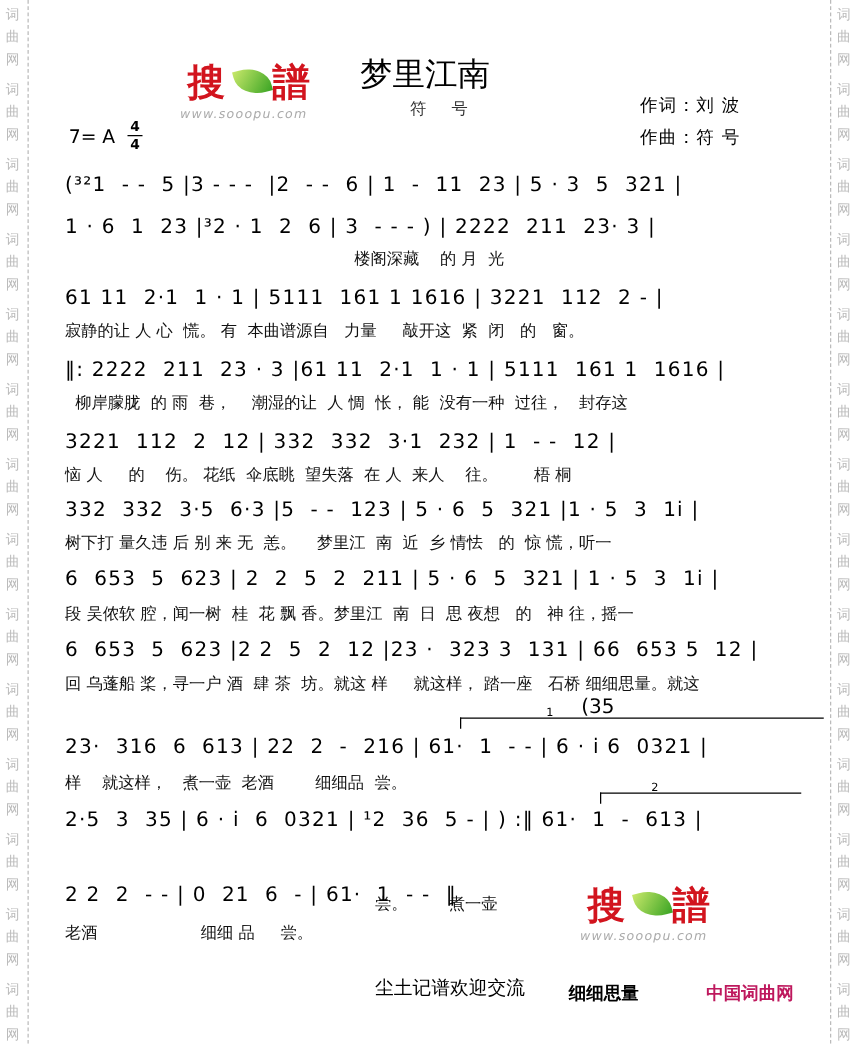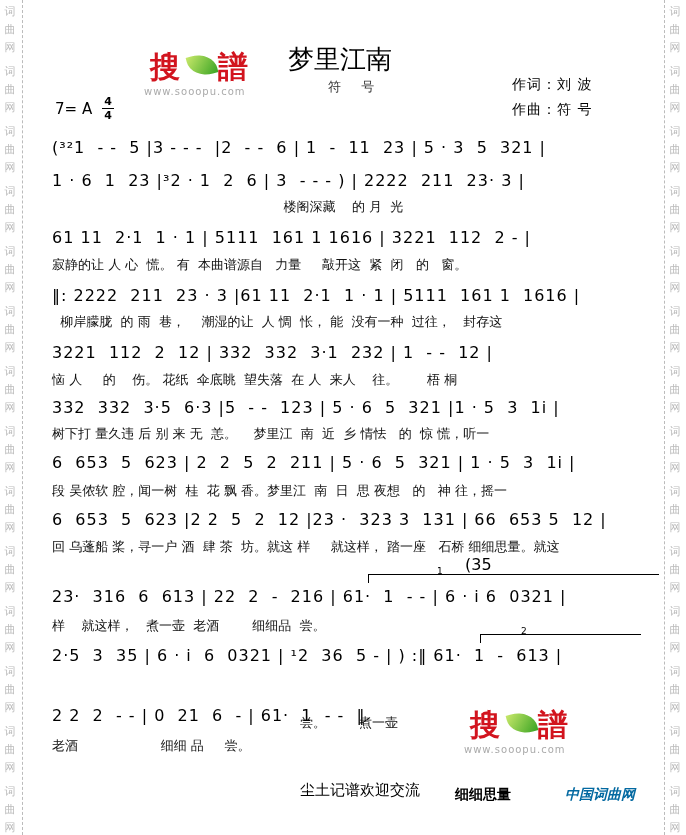--- a/index.html
+++ b/index.html
@@ -5,34 +5,34 @@
   html,body{margin:0;padding:0;background:#fff;}
   body{width:686px;height:835px;position:relative;overflow:hidden;font-family:"DejaVu Sans","Liberation Sans",sans-serif;color:#000;}
   .margin{position:absolute;top:0;width:22px;height:835px;}
   .margin.left{left:0;border-right:1px dashed #bbb;}
   .margin.right{right:0;border-left:1px dashed #bbb;}
   .margin .wm{position:absolute;left:3px;font-size:11px;color:#bbb;line-height:16px;width:14px;text-align:center;}
   .logo{position:absolute;width:115px;height:50px;}
   .logo .l1,.logo .l2{position:absolute;top:0;font-size:30px;font-weight:bold;color:#d2141e;font-family:"DejaVu Sans",sans-serif;line-height:34px;}
   .logo .l1{left:0;} .logo .l2{left:68px;}
   .logo .leaf{position:absolute;left:38px;top:4px;width:28px;height:22px;background:linear-gradient(135deg,#c8e86a,#3aa424);border-radius:0 80% 0 80%;transform:rotate(-15deg);}
-  .logo .url{position:absolute;left:-6px;top:36px;font-size:10px;color:#aaa;letter-spacing:1px;font-family:"DejaVu Sans",sans-serif;}
+  .logo .url{position:absolute;left:-6px;top:36px;font-size:10px;color:#aaa;letter-spacing:1px;font-family:"DejaVu Sans",sans-serif;font-style:italic;}
   .title{position:absolute;left:288px;top:42px;font-size:26px;font-family:"DejaVu Sans",sans-serif;}
   .subtitle{position:absolute;left:328px;top:78px;font-size:13px;color:#333;letter-spacing:8px;}
   .credit{position:absolute;left:512px;font-size:14px;letter-spacing:1px;}
   .key{position:absolute;left:55px;top:100px;font-size:15px;}
   .frac{position:absolute;left:102px;top:96px;font-size:11px;font-weight:bold;line-height:11px;text-align:center;width:12px;}
   .frac hr{margin:1px 0;border:0;border-top:1px solid #000;}
   .row{position:absolute;left:52px;width:590px;font-size:16px;white-space:pre;letter-spacing:1px;font-family:"DejaVu Sans","Liberation Sans",sans-serif;}
   .lyr{position:absolute;left:52px;width:590px;font-size:13px;white-space:pre;color:#111;}
   .bracket{position:absolute;border-top:1px solid #000;border-left:1px solid #000;height:8px;}
   .bracket .n{position:absolute;top:-9px;font-size:9px;}
   .footer1{position:absolute;left:300px;top:781px;font-size:15px;}
   .footer2{position:absolute;left:455px;top:786px;font-size:14px;font-weight:bold;}
-  .footer3{position:absolute;left:565px;top:786px;font-size:14px;font-weight:bold;color:#0369a1;font-style:italic;}
+  .footer3{position:absolute;left:565px;top:786px;font-size:14px;font-weight:bold;color:#be185d;}
 </style>
 </head>
 <body>
 
 <div class="margin left" id="lm">
     <span class="wm" style="top: 4px;">词</span>
     <span class="wm" style="top: 22px;">曲</span>
     <span class="wm" style="top: 40px;">网</span>
     <span class="wm" style="top: 64px;">词</span>
     <span class="wm" style="top: 82px;">曲</span>

